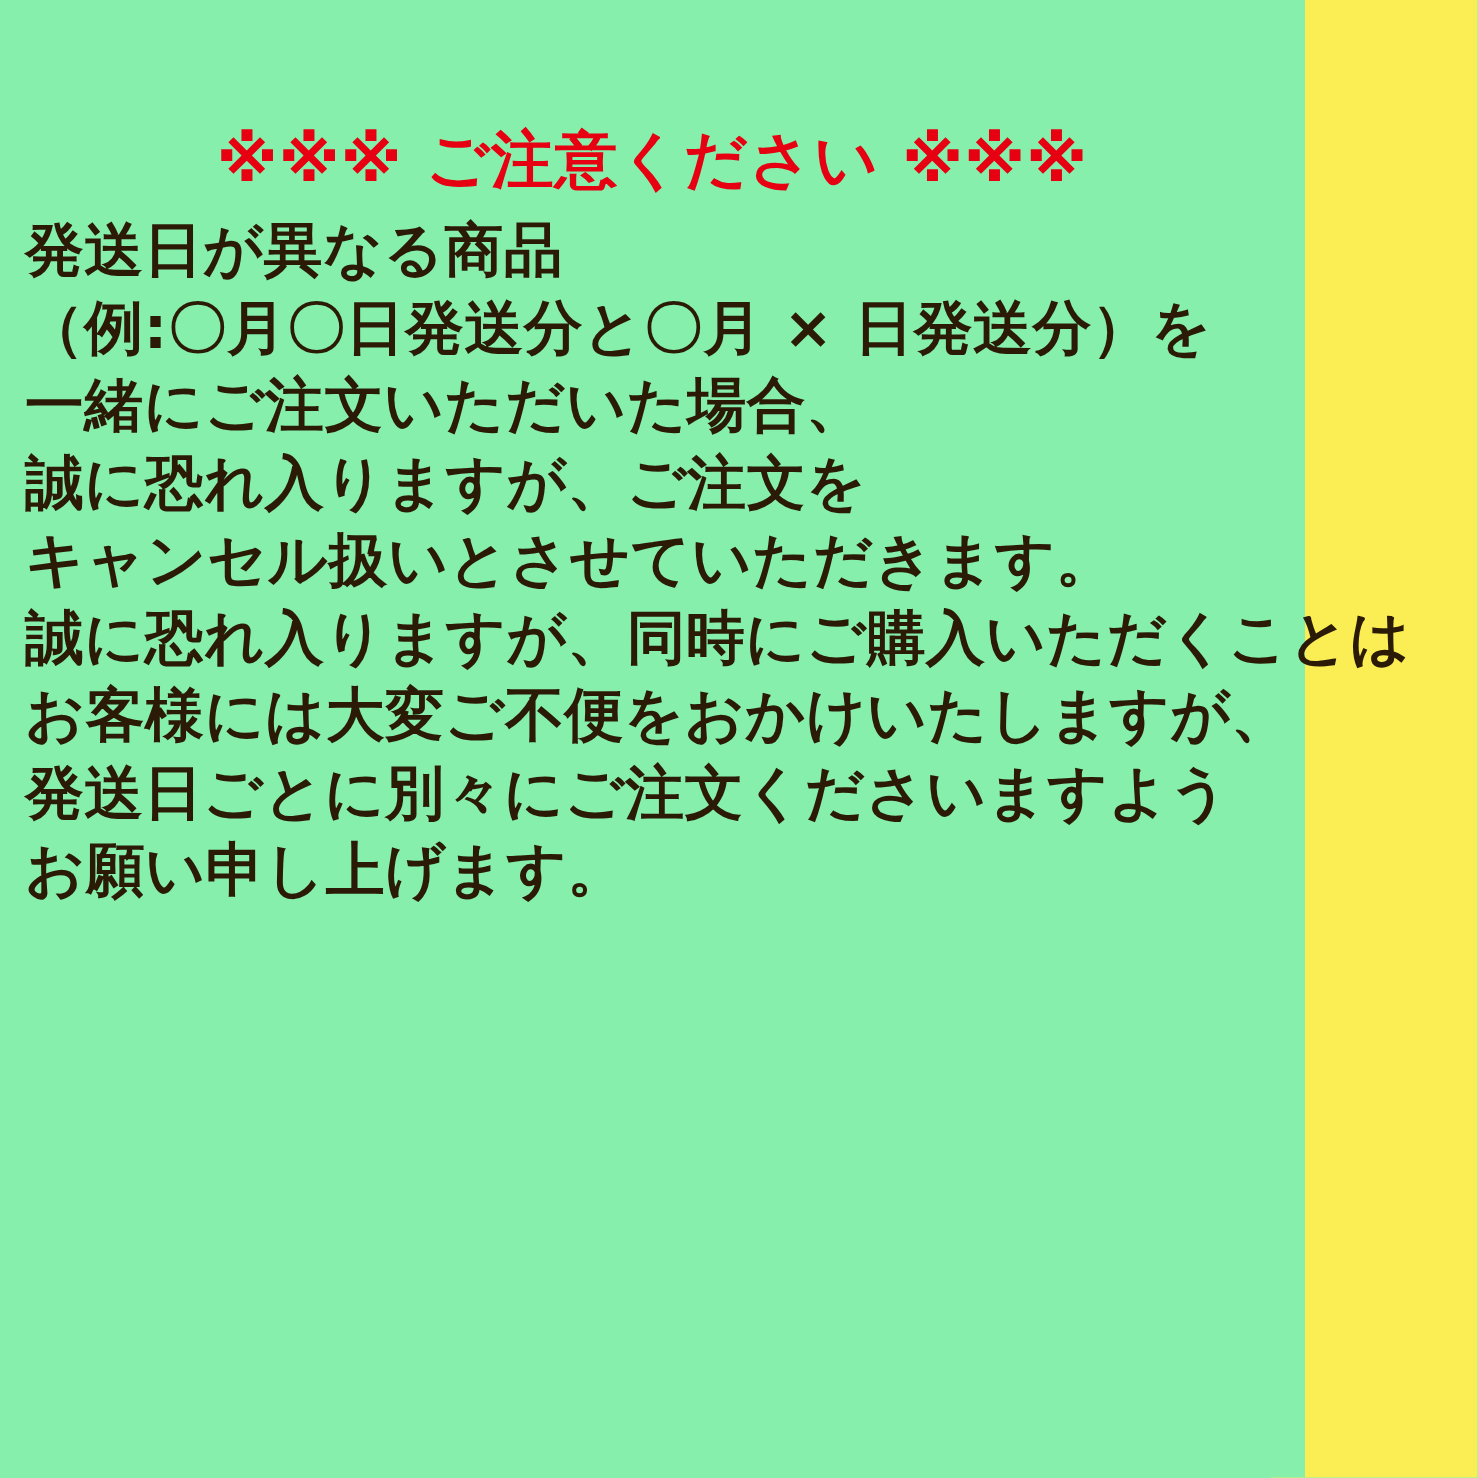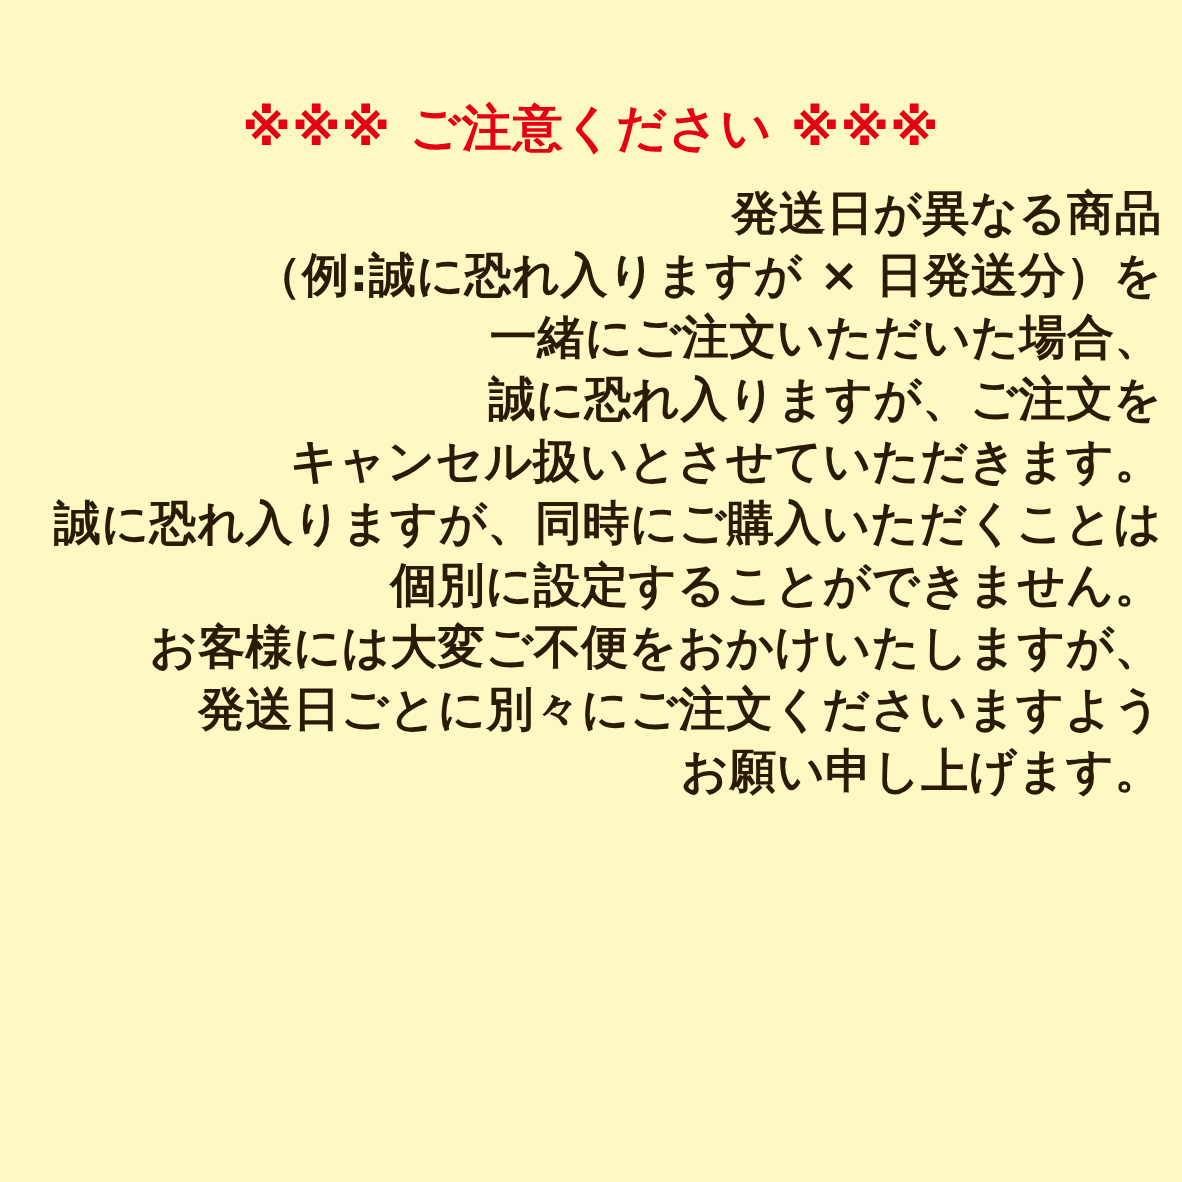--- a/index.html
+++ b/index.html
@@ -7,24 +7,24 @@
     padding: 0;
   }
   body {
     width: 1182px;
     height: 1182px;
     background: #fbee54;
     font-family: "DejaVu Sans", "Liberation Sans", sans-serif;
     overflow: hidden;
   }
   .notice-card {
-    width: 1182px;
+    width: 1044px;
     height: 1182px;
     box-sizing: border-box;
-    background: #fef9c3;
+    background: #86efac;
     display: flex;
     flex-direction: column;
     align-items: center;
     justify-content: flex-start;
     padding: 96px 20px 20px 20px;
   }
   .notice-heading {
     color: #e60012;
     font-size: 50px;
     font-weight: 700;
@@ -33,39 +33,38 @@
     text-align: center;
     white-space: nowrap;
     margin: 0 0 10px 0;
   }
   .notice-body {
     color: #2b1a06;
     font-size: 47px;
     font-weight: 700;
     line-height: 1.32;
     letter-spacing: 0.01em;
-    text-align: right;
-    margin: 12px;
+    text-align: left;
+    margin: 0;
     width: 100%;
   }
   .notice-line {
     display: block;
     white-space: nowrap;
   }
 </style>
 </head>
 <body>
 
 <div class="notice-card">
   <h1 class="notice-heading">※※※ ご注意ください ※※※</h1>
   <div class="notice-body">
     <span class="notice-line">発送日が異なる商品</span>
-    <span class="notice-line">（例:誠に恐れ入りますが × 日発送分）を</span>
+    <span class="notice-line">（例:〇月〇日発送分と〇月 × 日発送分）を</span>
     <span class="notice-line">一緒にご注文いただいた場合、</span>
     <span class="notice-line">誠に恐れ入りますが、ご注文を</span>
     <span class="notice-line">キャンセル扱いとさせていただきます。</span>
     <span class="notice-line">誠に恐れ入りますが、同時にご購入いただくことは</span>
-    <span class="notice-line">個別に設定することができません。</span>
     <span class="notice-line">お客様には大変ご不便をおかけいたしますが、</span>
     <span class="notice-line">発送日ごとに別々にご注文くださいますよう</span>
     <span class="notice-line">お願い申し上げます。</span>
   </div>
 </div>
 
 </body></html>

